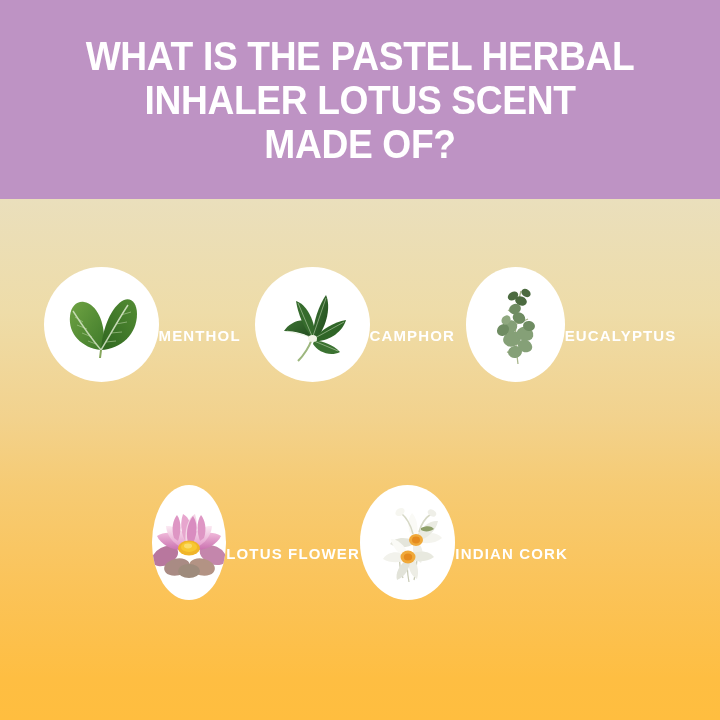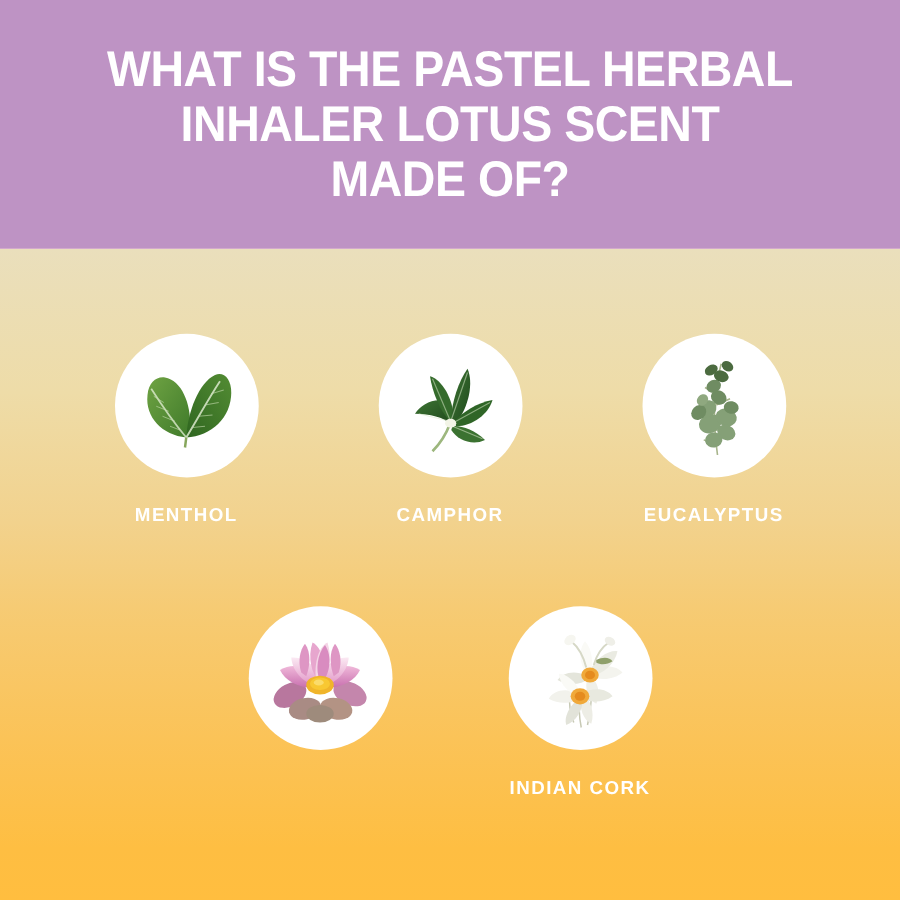--- a/index.html
+++ b/index.html
@@ -4,21 +4,21 @@
 <style>
   * { margin:0; padding:0; box-sizing:border-box; }
   html, body {
     width:720px; height:720px;
     font-family:"Liberation Sans", sans-serif;
     overflow:hidden;
   }
   #infographic {
     position:relative;
     width:720px; height:720px;
-    background:#f0abfc;
+    background:#15803d;
   }
 
   
   #header {
     position:absolute; top:0; left:0;
     width:720px; height:199px;
     background:#BE93C4;
     display:flex; align-items:center; justify-content:center;
   }
   #headline {
@@ -53,21 +53,21 @@
   .row {
     position:absolute; left:0; width:720px;
     display:flex; justify-content:center;
   }
   #row-1 { top:68px; }
   #row-2 { top:286px; }
   #row-1 .item { width:211px; }
   #row-2 .item { width:208px; }
 
   .item {
-    display:flex; flex-direction:column;
+    display:flex; 
     align-items:center;
   }
   .disc {
     width:115px; height:115px;
     border-radius:50%;
     background:#FFFFFF;
     display:flex; align-items:center; justify-content:center;
     overflow:hidden;
   }
   .disc svg { display:block; }
@@ -240,20 +240,21 @@
               <path d="M45 47 C41 38 43 25 49 18 C55 27 53 40 47 48 Z" fill="#D98CC0"></path>
               <path d="M30 40 C27 31 29 22 33 17 C38 24 37 35 34 43 Z" fill="#DE96C4"></path>
               <path d="M60 40 C63 31 61 22 57 17 C52 24 53 35 56 43 Z" fill="#DE96C4"></path>
 
               <ellipse cx="45" cy="50" rx="11" ry="7.5" fill="#F0B52A"></ellipse>
               <ellipse cx="45" cy="49" rx="8" ry="5" fill="#F8C832"></ellipse>
               <ellipse cx="44" cy="48" rx="4" ry="2.4" fill="#FBDC6A"></ellipse>
             </svg>
           </span>
         </div>
+        <div class="caption">LOTUS FLOWER</div>
       </div>
 
       <div class="item">
         <div class="disc">
           <span>
             <svg width="90" height="90" viewBox="0 0 90 90">
               <g stroke="#C7C9B4" stroke-width="1.2" fill="none">
                 <path d="M46 84 C44 74 44 64 45 56"></path>
                 <path d="M51 82 C53 73 54 65 54 58"></path>
                 <path d="M40 80 C37 72 36 64 37 57"></path>

